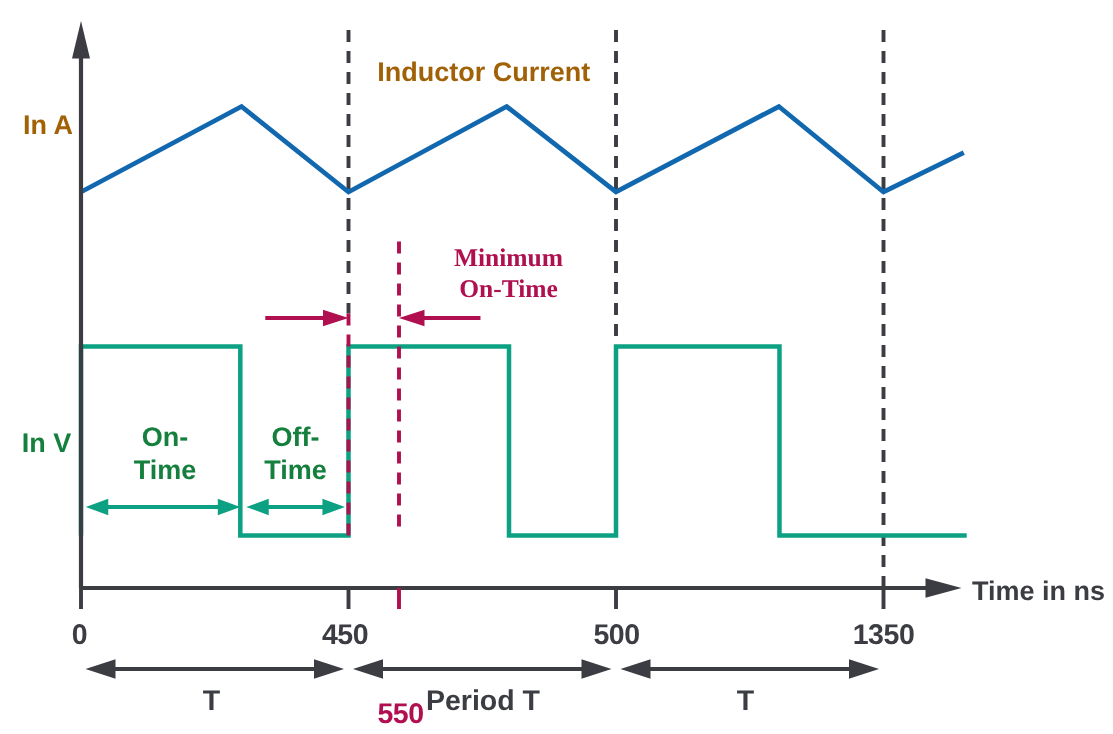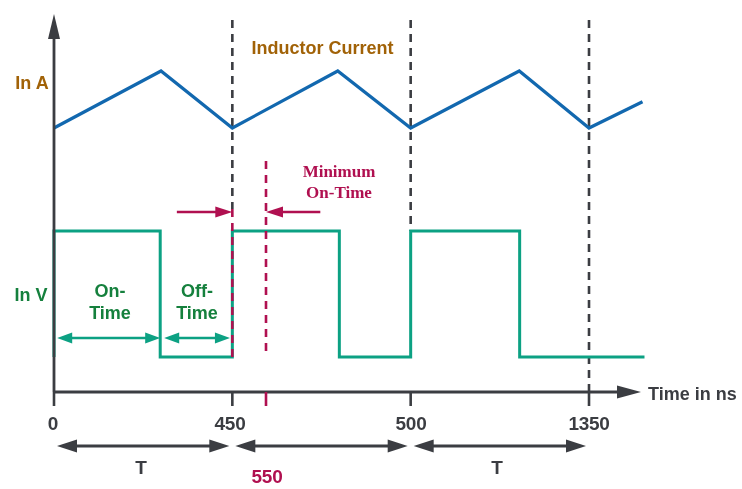--- a/index.html
+++ b/index.html
@@ -70,14 +70,15 @@
 On-Time</div>
   <div class="lbl dark big" style="left:648px;top:383px;width:92px;text-align:left;">Time in ns</div>
 
   <div class="tick" style="left:23px;top:413px;width:60px;">0</div>
   <div class="tick" style="left:200px;top:413px;width:60px;">450</div>
   <div class="tick crimson" style="left:237px;top:426px;width:60px;margin-top:40px;">550</div>
   <div class="tick" style="left:381px;top:413px;width:60px;">500</div>
   <div class="tick" style="left:559px;top:413px;width:60px;">1350</div>
 
   <div class="plabel" style="left:111px;top:457px;width:60px;">T</div>
+  <div class="plabel" style="left:277px;top:457px;width:90px;">Period T</div>
   <div class="plabel" style="left:467px;top:457px;width:60px;">T</div>
 </div>
 
 </body></html>

